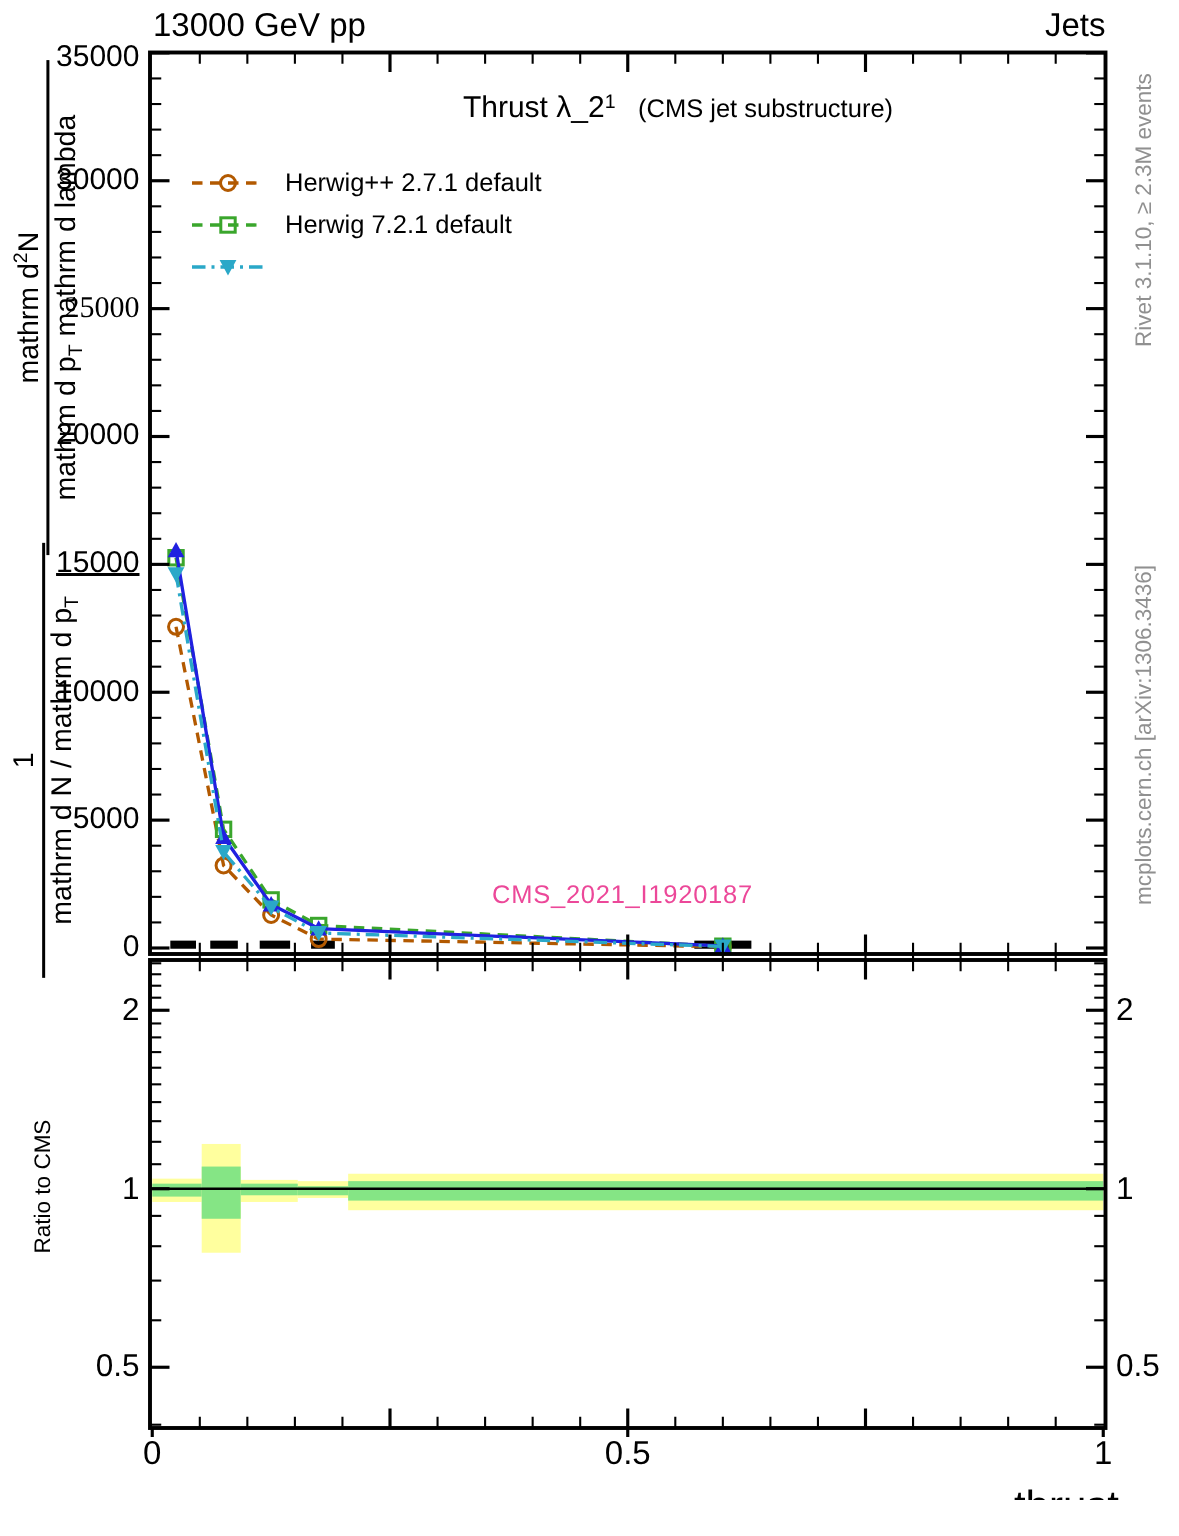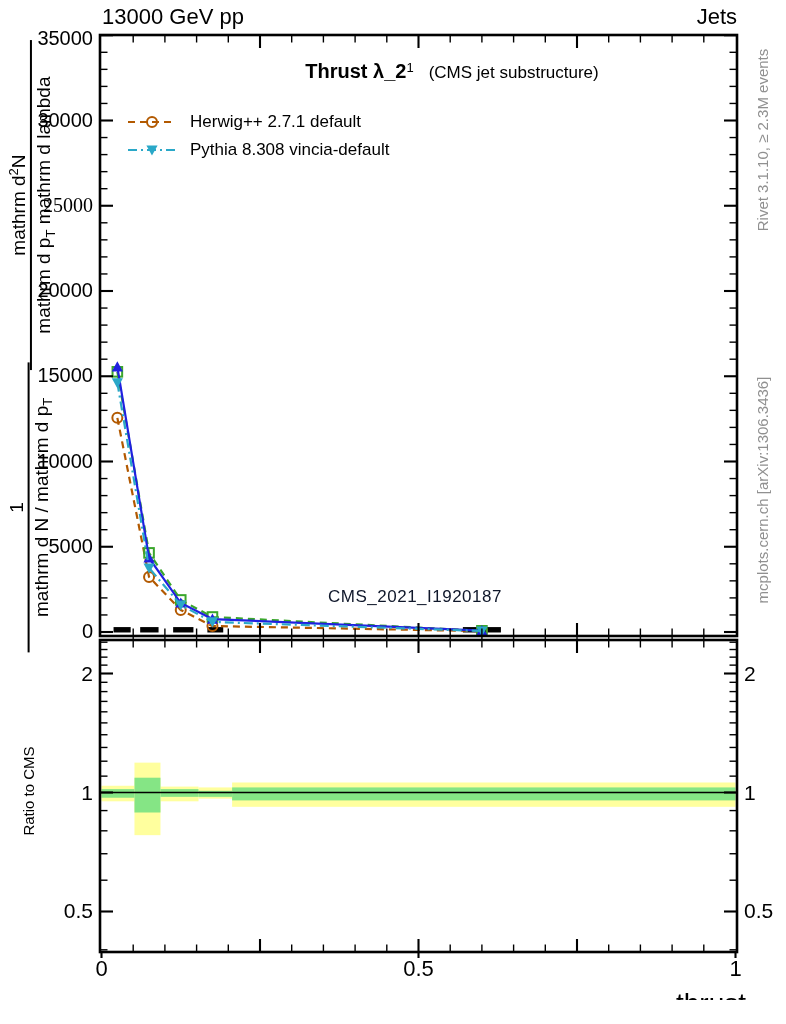--- a/index.html
+++ b/index.html
@@ -3,28 +3,28 @@
 <meta charset="utf-8">
 <style>
   html,body{margin:0;padding:0;background:#fff;}
   .canvas{position:relative;width:786px;height:1000px;background:#fff;overflow:hidden;
           font-family:"Liberation Sans","DejaVu Sans",sans-serif;color:#000;}
   .abs{position:absolute;}
   svg.layer{position:absolute;left:0;top:0;}
   .t-energy{left:102px;top:4px;font-size:22px;white-space:nowrap;}
   .t-jets{right:49px;top:4px;font-size:22px;white-space:nowrap;}
   .t-title{left:252px;top:60px;width:400px;text-align:center;white-space:nowrap;}
-  .t-title .main{font-size:20px;font-weight:bold;}
+  .t-title .main{font-size:20px;}
   .t-title sup{font-size:13px;}
   .t-title .paren{font-size:17px;margin-left:15px;}
   .legend{left:126px;top:108px;}
   .legend-row{display:flex;align-items:center;height:28px;gap:12px;}
   .legend-label{font-size:17px;white-space:nowrap;}
   .watermark{left:285px;top:587px;width:260px;text-align:center;font-size:17px;
-             color:#0f172a;letter-spacing:0.5px;white-space:nowrap;}
+             color:#ec4899;letter-spacing:0.5px;white-space:nowrap;}
   .vtext{transform:rotate(-90deg);text-align:center;white-space:nowrap;}
   .note-top{width:260px;height:18px;left:633px;top:131px;font-size:15px;color:#909090;}
   .note-bottom{width:310px;height:18px;left:608px;top:481px;font-size:15px;color:#909090;}
   .ratio-ylabel{width:160px;height:18px;left:-51px;top:782px;font-size:15px;color:#000;}
   .yfrac{transform:rotate(-90deg);display:flex;flex-direction:column;align-items:center;
          font-size:19px;line-height:21px;white-space:nowrap;}
   .yfrac .bar{width:100%;border-top:2px solid #000;margin:1px 0;height:0;}
   .yfrac sup,.yfrac sub{font-size:13px;}
   .yfrac-upper{width:330px;left:-133px;top:176px;}
   .yfrac-lower{width:290px;left:-113px;top:481px;}
@@ -318,24 +318,30 @@
   <div class="abs legend">
     <div class="legend-row">
       <svg class="legend-sample" width="52" height="20">
           <line x1="2" x2="50" y1="10" y2="10" stroke="#b25900" stroke-width="2.2" stroke-dasharray="7 5"></line>
           <circle cx="26" cy="10" r="5" fill="none" stroke="#b25900" stroke-width="2"></circle>
         </svg>
       <span class="legend-label">Herwig++ 2.7.1 default</span>
     </div>
     <div class="legend-row">
       <svg class="legend-sample" width="52" height="20">
+          <line x1="2" x2="50" y1="10" y2="10" stroke="#3aa62c" stroke-width="2.2" stroke-dasharray="7 5"></line>
+          <rect x="21.2" y="5.2" width="9.6" height="9.6" fill="none" stroke="#3aa62c" stroke-width="2"></rect>
+        </svg>
+      <span class="legend-label">Herwig 7.2.1 default</span>
+    </div>
+    <div class="legend-row">
+      <svg class="legend-sample" width="52" height="20">
           <line x1="2" x2="50" y1="10" y2="10" stroke="#2aa8c8" stroke-width="2.2" stroke-dasharray="9 4 2 4"></line>
           <path d="M 26 15.6 L 31.6 5.4 L 20.4 5.4 Z" fill="#2aa8c8"></path>
         </svg>
-      <span class="legend-label">Pythia 8.308 vincia-default</span>
     </div>
   </div>
 
   <div class="abs vtext yfrac yfrac-upper">
     <div><span>mathrm d</span><sup>2</sup><span>N</span></div>
     <div class="bar"></div>
     <div><span>mathrm d p</span><sub>T</sub><span> mathrm d lambda</span></div>
   </div>
 
   <div class="abs vtext yfrac yfrac-lower">
@@ -347,21 +353,21 @@
   <div class="abs watermark">CMS_2021_I1920187</div>
   <div class="abs vtext note-top">Rivet 3.1.10, ≥ 2.3M events</div>
   <div class="abs vtext note-bottom">mcplots.cern.ch [arXiv:1306.3436]</div>
   <div class="abs vtext ratio-ylabel">Ratio to CMS</div>
   <div class="abs xlabel">thrust</div>
 
   <div id="tick-labels">
       <div class="ylab" style="right: 693px; top: 620px;">0</div>
       <div class="ylab" style="right: 693px; top: 534.75px;">5000</div>
       <div class="ylab" style="right: 693px; top: 449.5px;">10000</div>
-      <div class="ylab" style="right: 693px; top: 364.25px;">15000</div>
+      <div class="ylab" style="right: 693px; top: 364.25px; text-decoration: underline;">15000</div>
       <div class="ylab" style="right: 693px; top: 279px;">20000</div>
       <div class="ylab" style="right: 693px; top: 193.75px; font-family: Liberation Serif, serif;">25000</div>
       <div class="ylab" style="right: 693px; top: 108.5px;">30000</div>
       <div class="ylab" style="right: 693px; top: 27px;">35000</div>
       <div class="rlab-l" style="right: 693px; top: 899.497px;">0.5</div>
       <div class="rlab-r" style="left: 744px; top: 899.497px;">0.5</div>
       <div class="rlab-l" style="right: 693px; top: 780.5px;">1</div>
       <div class="rlab-r" style="left: 744px; top: 780.5px;">1</div>
       <div class="rlab-l" style="right: 693px; top: 661.503px;">2</div>
       <div class="rlab-r" style="left: 744px; top: 661.503px;">2</div>

